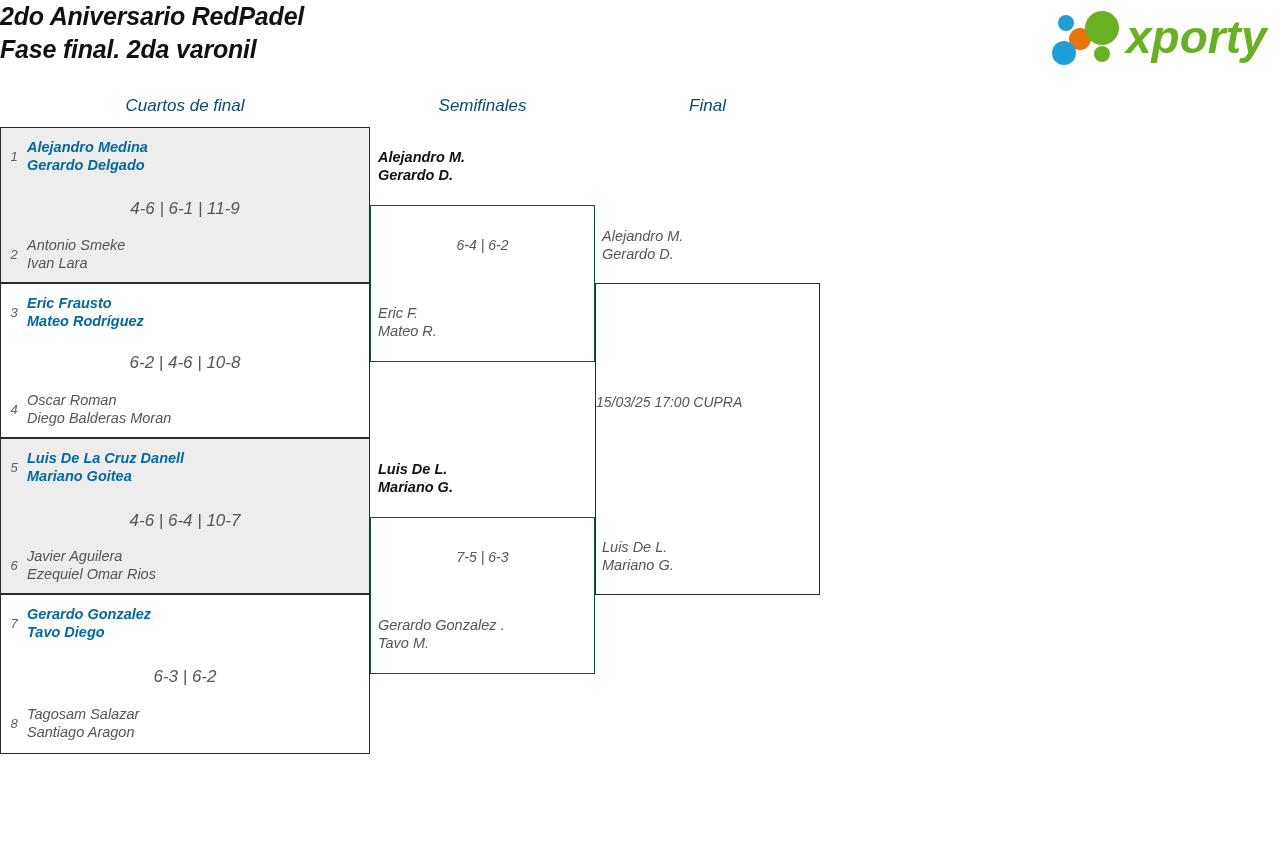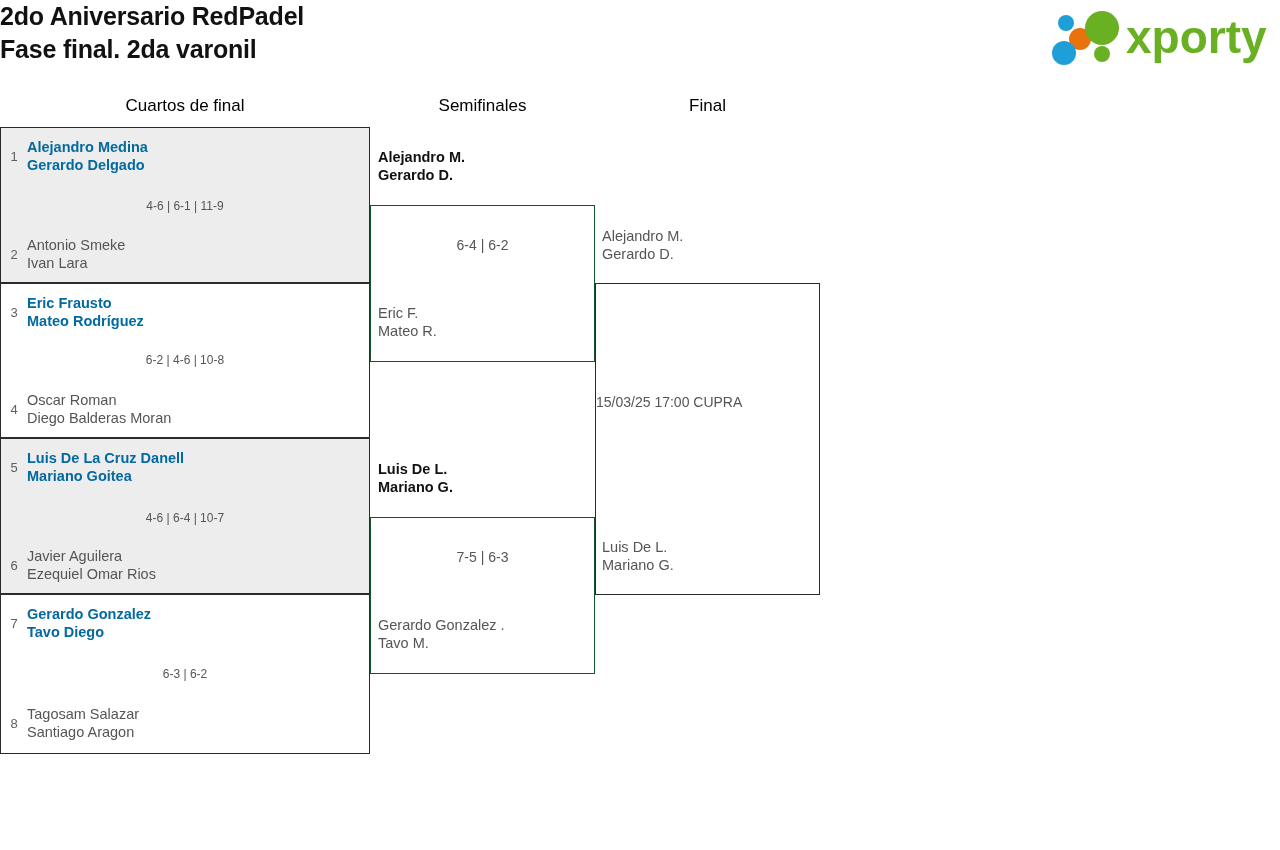--- a/index.html
+++ b/index.html
@@ -5,21 +5,21 @@
 <style>
   * { box-sizing: border-box; margin: 0; padding: 0; }
   html, body {
     width: 1280px;
     height: 850px;
     background: #ffffff;
     font-family: "Liberation Sans", sans-serif;
     color: #111111;
     overflow: hidden;
   }
-  #root { position: relative; width: 1280px; height: 850px; }
+  #root { position: relative; width: 1280px; height: 850px; font-style: italic; }
 
   
   .page-title {
     position: absolute;
     left: 0px; top: 0px;
     width: 900px;
     font-size: 25px;
     font-weight: bold;
     line-height: 33px;
     color: #111111;
@@ -33,21 +33,21 @@
     right: 6px; top: 6px;
     width: 230px; height: 62px;
   }
   .logo svg { display: block; }
 
   
   .round-header {
     position: absolute;
     font-size: 17px;
     font-weight: normal;
-    color: #000000;
+    color: #0c4a6e;
     text-align: center;
     white-space: nowrap;
   }
   .rh-qf    { left: 0px;   top: 96px; width: 370px; }
   .rh-sf    { left: 370px; top: 96px; width: 225px; }
   .rh-final { left: 595px; top: 96px; width: 225px; }
 
   
   .qf {
     position: absolute;
@@ -85,21 +85,21 @@
     line-height: 18px;
     white-space: pre-line;
   }
   .names.winner { font-weight: bold; color: #0369a1; }
   .names.loser  { font-weight: normal; color: #555555; }
 
   .qf-score {
     position: absolute;
     left: 0px; right: 0px;
     text-align: center;
-    font-size: 12px;
+    font-size: 17px;
     color: #555555;
   }
   .qf1 .qf-score { top: 71px; }
   .qf2 .qf-score { top: 69px; }
   .qf3 .qf-score { top: 72px; }
   .qf4 .qf-score { top: 72px; }
 
   
   .sf-label {
     position: absolute;

